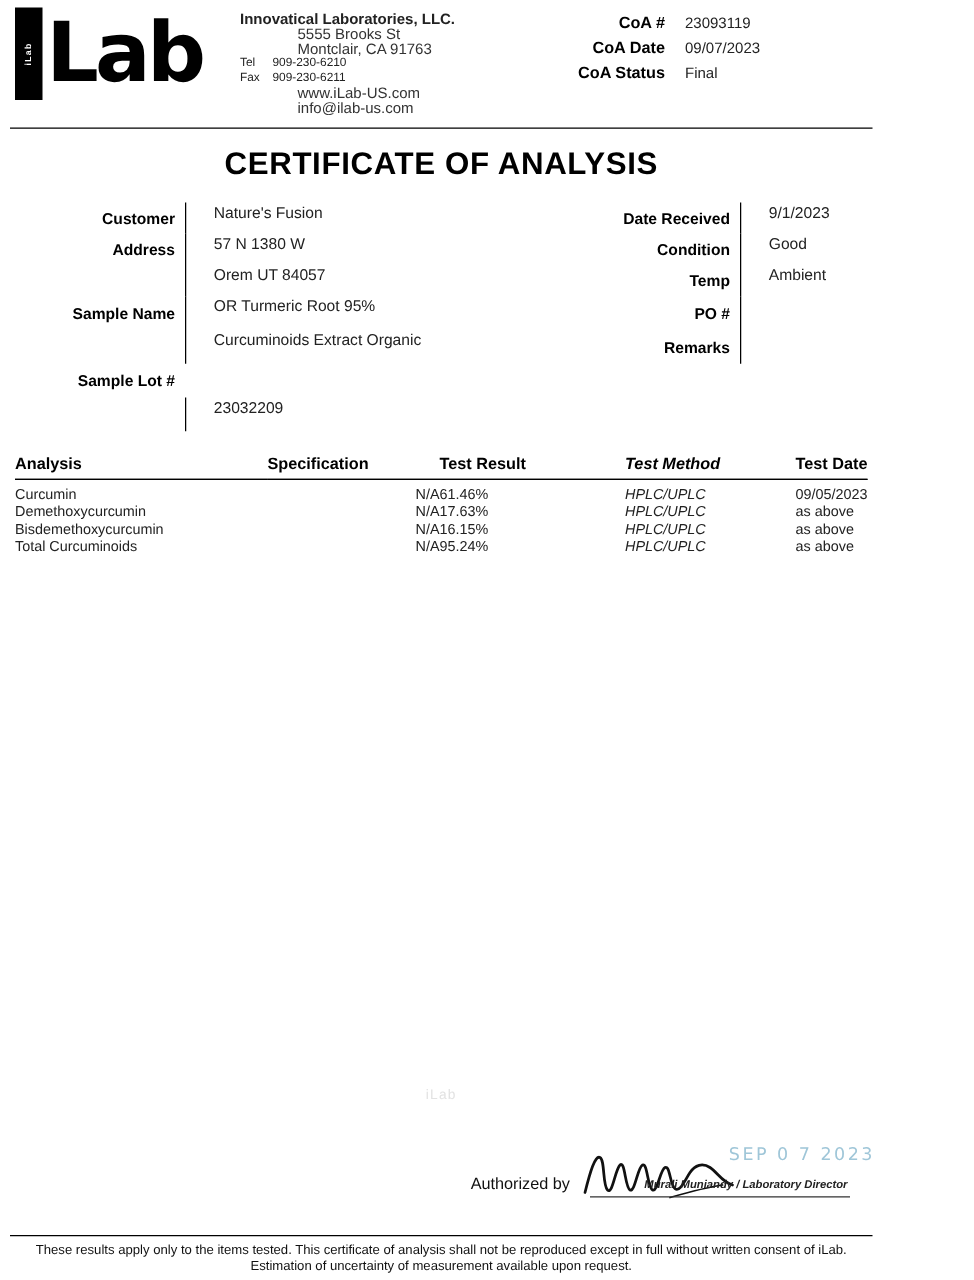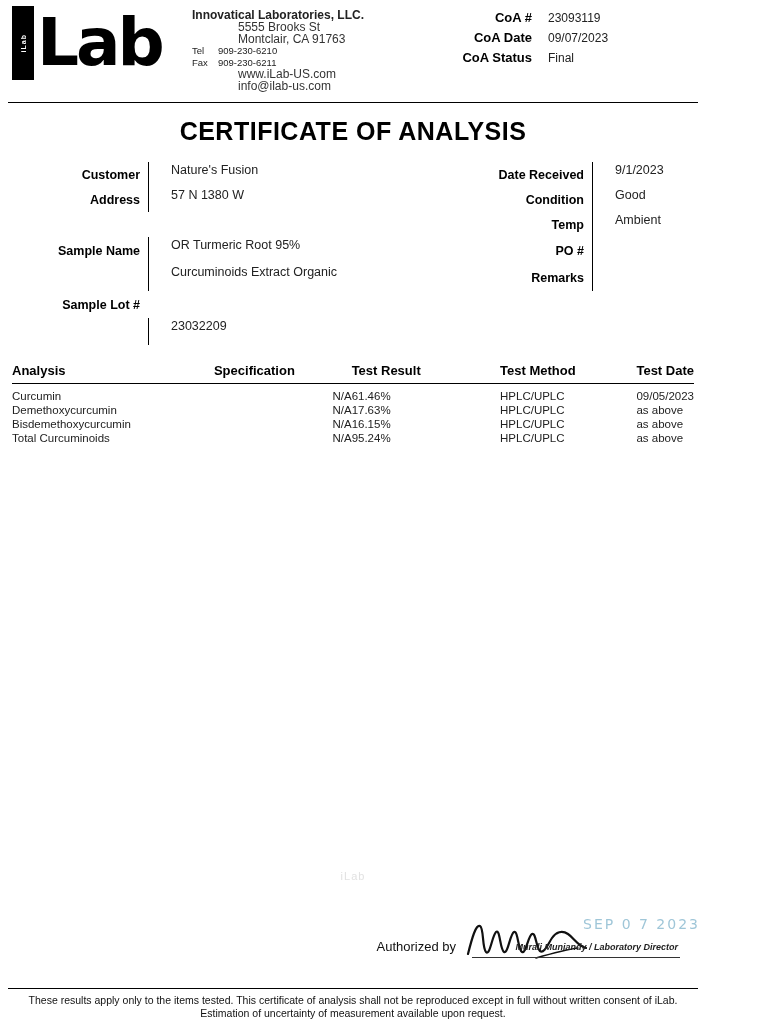--- a/index.html
+++ b/index.html
@@ -192,21 +192,21 @@
     font-size: 11.5px;
     color: #222;
     padding: 1px 0;
   }
   table.res tbody tr:first-child td { padding-top: 6px; }
   .c-analysis { width: 220px; }
   .c-spec { width: 150px; text-align: right; }
   .c-result { width: 172px; }
   .c-method { width: 152px; }
   .c-date { width: auto; }
-  th.c-method, td.c-method { padding-left: 0; }
+  th.c-method, td.c-method { padding-left: 0; font-style: italic; }
   th.c-date, td.c-date { text-align: left; }
   th.c-result, td.c-result { padding-left: 0; }
   
   th.c-spec { padding-left: 4px; }
   td.c-spec { padding-left: 4px; }
   th.c-method { text-align: left; }
   thead th.c-method { padding-left: 0px; }
 
   
   .watermark {
@@ -343,20 +343,21 @@
       <div class="info-row">
         <div class="info-label">Customer</div>
         <div class="info-value">Nature's Fusion</div>
       </div>
       <div class="info-row">
         <div class="info-label">Address</div>
         <div class="info-value">57 N 1380 W</div>
       </div>
       <div class="info-row">
         <div class="info-label"></div>
+        <div class="info-value">Orem UT 84057</div>
       </div>
       <div class="info-row tall">
         <div class="info-label">Sample Name</div>
         <div class="info-value tall">OR Turmeric Root 95%</div>
       </div>
       <div class="info-row tall">
         <div class="info-label"></div>
         <div class="info-value tall">Curcuminoids Extract Organic</div>
       </div>
       <div class="info-row tall">

